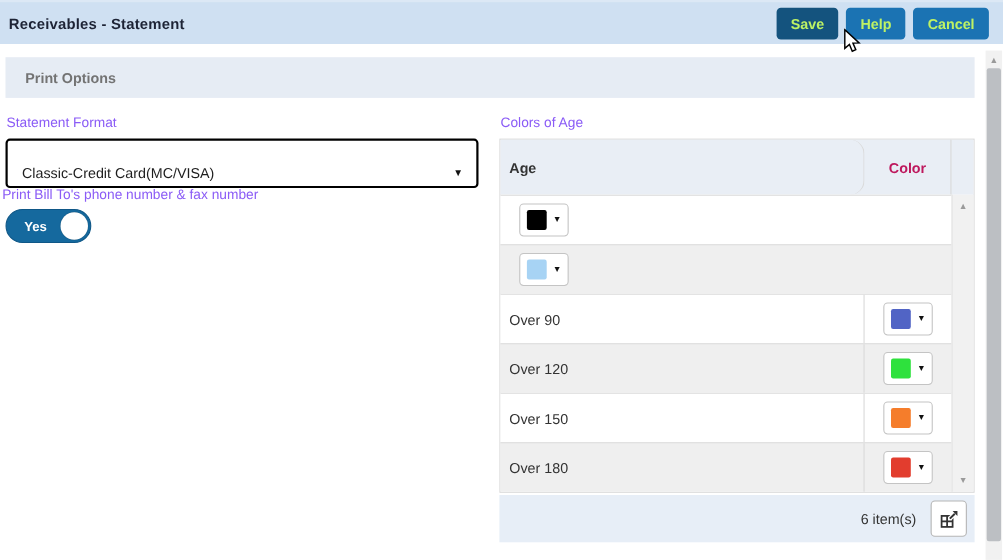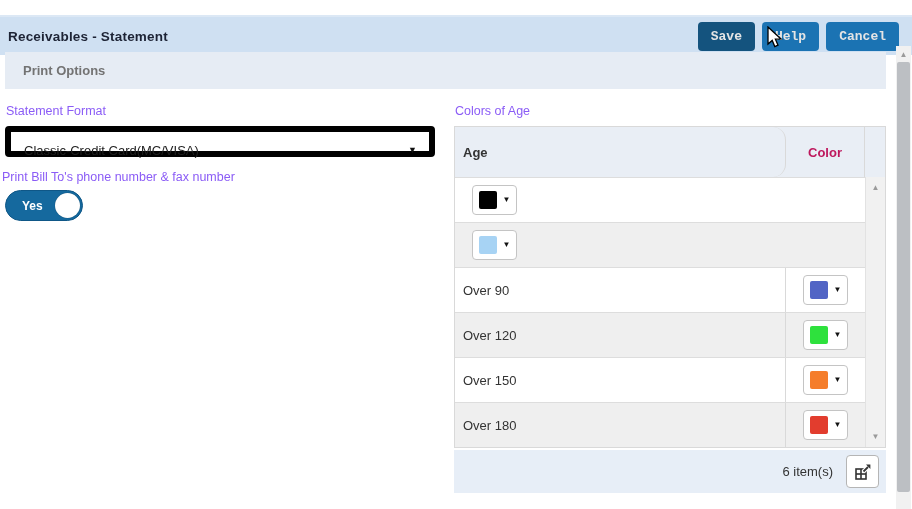--- a/index.html
+++ b/index.html
@@ -3,47 +3,47 @@
 <meta charset="utf-8">
 <style>
   * { margin:0; padding:0; box-sizing:border-box; }
   body { background:#fff; }
   .page {
     position:relative; width:912px; height:509px; overflow:hidden;
     background:#fff; font-family:"Liberation Sans", sans-serif; color:#333;
   }
   
   .titlebar {
-    position:absolute; top:15px; left:0; width:912px; height:40px;
+    position:absolute; top:0; left:0; width:912px; height:40px;
     background:#cfe0f2; border-top:2px solid #dce8f5;
     display:flex; align-items:center; justify-content:space-between;
     padding:0 13px 0 8px;
   }
   .titlebar h1 { font-size:13.5px; font-weight:bold; color:#1d2335; letter-spacing:.2px; }
   .titlebar .btns { display:flex; gap:7px; }
   .tbtn {
-    border:none; border-radius:4px; color:#e5e5e5; font-weight:bold;
-    font-size:13px; padding:7px 13px; font-family:Liberation Mono, monospace;
+    border:none; border-radius:4px; color:#bef264; font-weight:bold;
+    font-size:13px; padding:7px 13px; font-family:Liberation Sans, sans-serif;
     cursor:pointer; min-width:52px;
   }
   .tbtn.primary-dark { background:#14537e; }
   .tbtn.primary { background:#1b73b3; }
   
   .section-banner {
     position:absolute; left:5px; top:52px; width:881px; height:37px;
     background:#e6ecf4; display:flex; align-items:center; padding-left:18px;
     font-size:13px; font-weight:bold; color:#737373;
   }
   
   .field-label { position:absolute; font-size:12.5px; color:#8b5cf6; }
   .lbl-format { left:6px; top:104px; }
   .lbl-phone  { left:2px; top:170px; }
   .select-box {
-    position:absolute; left:5px; top:126px; width:430px; height:31px;
-    background:#fff; border:6px solid #000000; border-radius:4px;
+    position:absolute; left:5px; top:126px; width:430px; height:45px;
+    background:#fff; border:2px solid #000000; border-radius:4px;
     display:flex; align-items:center; justify-content:space-between;
     padding:17px 12px 0 13px; font-size:13px; color:#1e1e1e; cursor:pointer;
   }
   .caret { font-size:9px; color:#111; line-height:1; }
   .toggle {
     position:absolute; left:5px; top:190px; width:78px; height:31px;
     background:#15699e; border:1px solid #0f5787; border-radius:17px;
     display:flex; align-items:center; cursor:pointer;
   }
   .toggle .on-label { color:#fff; font-weight:bold; font-size:12px; margin-left:16px; }

